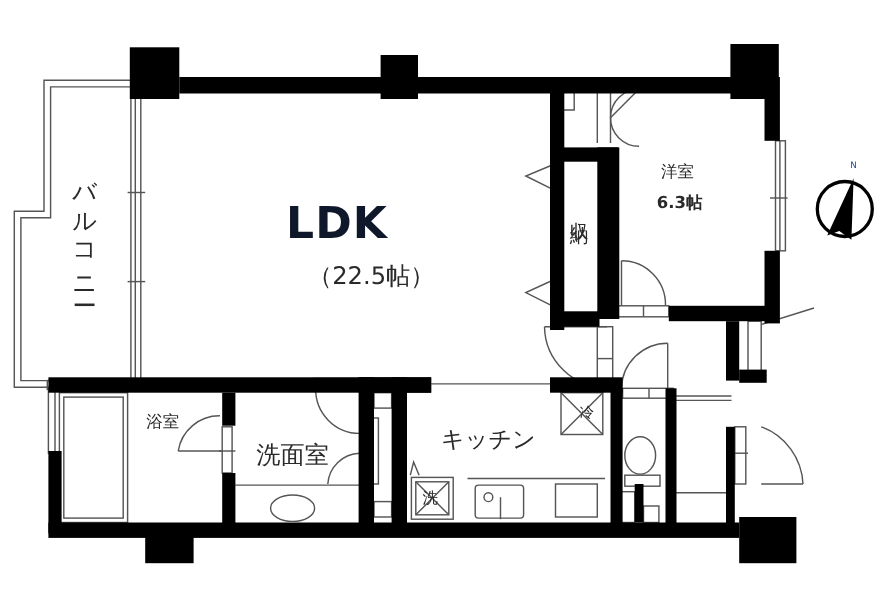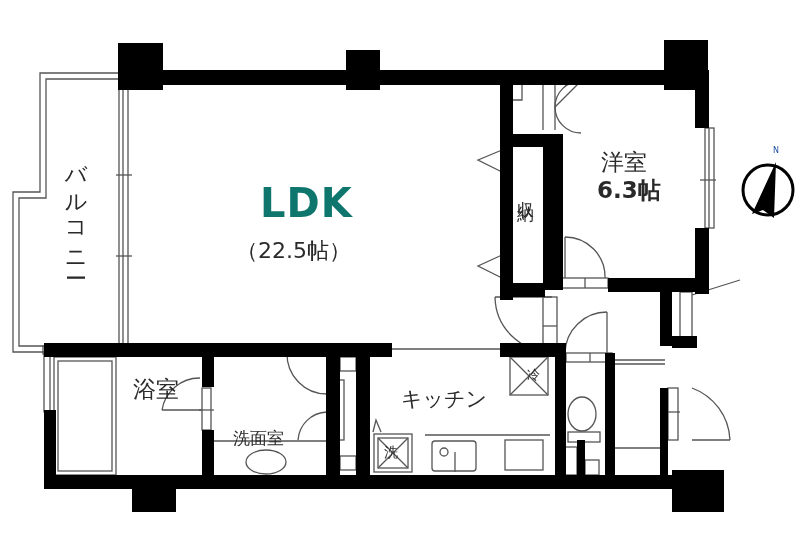--- a/index.html
+++ b/index.html
@@ -1,23 +1,23 @@
 <!DOCTYPE html>
 <html><head>
 <meta charset="utf-8">
 <style>
   html, body { margin:0; padding:0; background:#ffffff; }
   body { width:810px; height:540px; overflow:hidden; position:relative;
          font-family:"DejaVu Sans","Liberation Sans",sans-serif; }
   #plan { position:absolute; left:0; top:0; width:810px; height:540px; }
   .lbl { position:absolute; color:#2a2a2a; white-space:nowrap; }
-  .room-sm { font-size:23px; }
+  .room-sm { font-size:15px; }
   .ldk-title { font-family:"DejaVu Sans","Liberation Sans",sans-serif; font-weight:bold;
-               font-size:40px; color:#0f766e; letter-spacing:1px; }
-  .ldk-area { font-size:22px; }
+               font-size:40px; color:#0f172a; letter-spacing:1px; }
+  .ldk-area { font-size:22px;margin-left:44px; }
   .vert { writing-mode:vertical-rl; text-orientation:upright; letter-spacing:4px; }
 </style>
 </head>
 <body>
 
 <svg id="plan" viewBox="0 0 810 540" xmlns="http://www.w3.org/2000/svg">
   <g fill="none" stroke="#555" stroke-width="1.3">
 
     <path d="M120,73 L40,73 L40,192 L13,192 L13,352 L44,352"></path>
     <path d="M120,79 L46,79 L46,198 L19,198 L19,346 L44,346"></path>
@@ -150,17 +150,17 @@
   </g>
 </svg>
 
 <div class="lbl ldk-title" style="left:260px;top:180px;">LDK</div>
 <div class="lbl ldk-area" style="left:236px;top:236px;">（22.5帖）</div>
 <div class="lbl room-sm" style="left:601px;top:147px;">洋室</div>
 <div class="lbl room-sm" style="left:597px;top:175px;font-weight:bold;">6.3帖</div>
 <div class="lbl room-sm vert" style="left:515px;top:188px;font-size:17px;">収納</div>
 <div class="lbl room-sm vert" style="left:61px;top:150px;font-size:22px;">バルコニー</div>
 <div class="lbl room-sm" style="left:133px;top:374px;font-family:Liberation Mono, monospace;">浴室</div>
-<div class="lbl room-sm" style="left:233px;top:399px;font-size:17px;margin-top:28px;">洗面室</div>
+<div class="lbl room-sm" style="left:233px;top:399px;font-size:22px;">洗面室</div>
 <div class="lbl room-sm" style="left:401px;top:385px;font-size:21px;">キッチン</div>
 <div class="lbl" style="left:527px;top:366px;font-size:13px;">冷</div>
 <div class="lbl" style="left:384px;top:444px;font-size:14px;">洗</div>
 <div class="lbl" style="left:773px;top:146px;font-size:8px;color:#2050a0;">N</div>
 
 </body></html>

